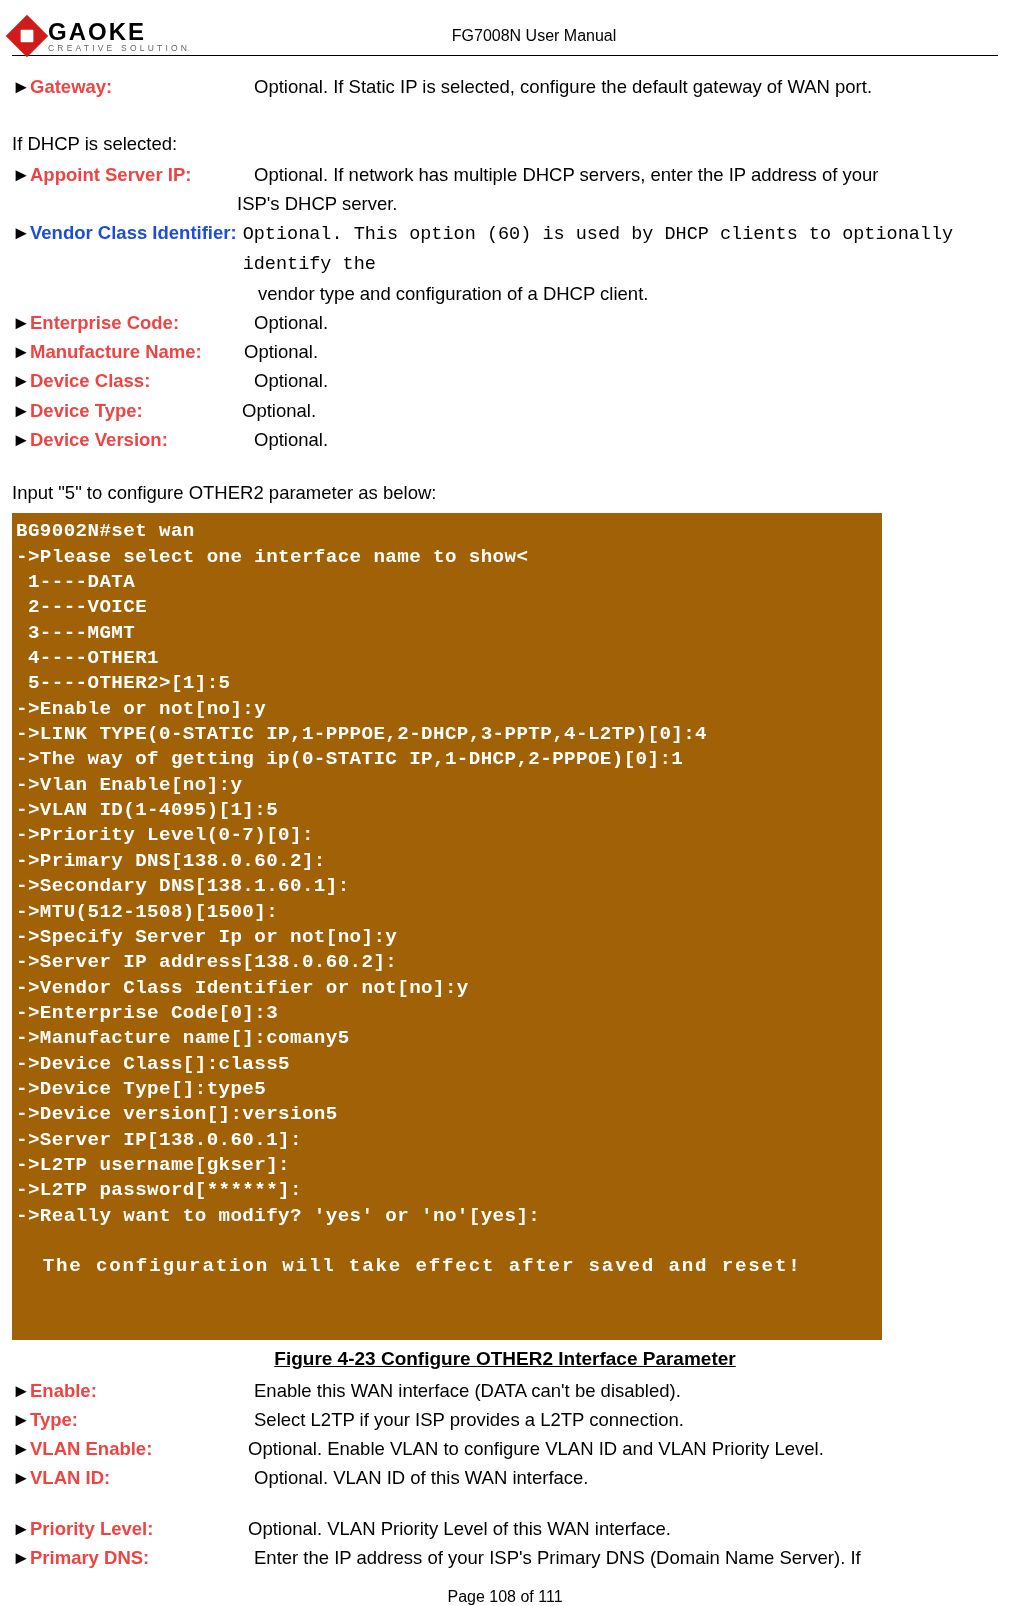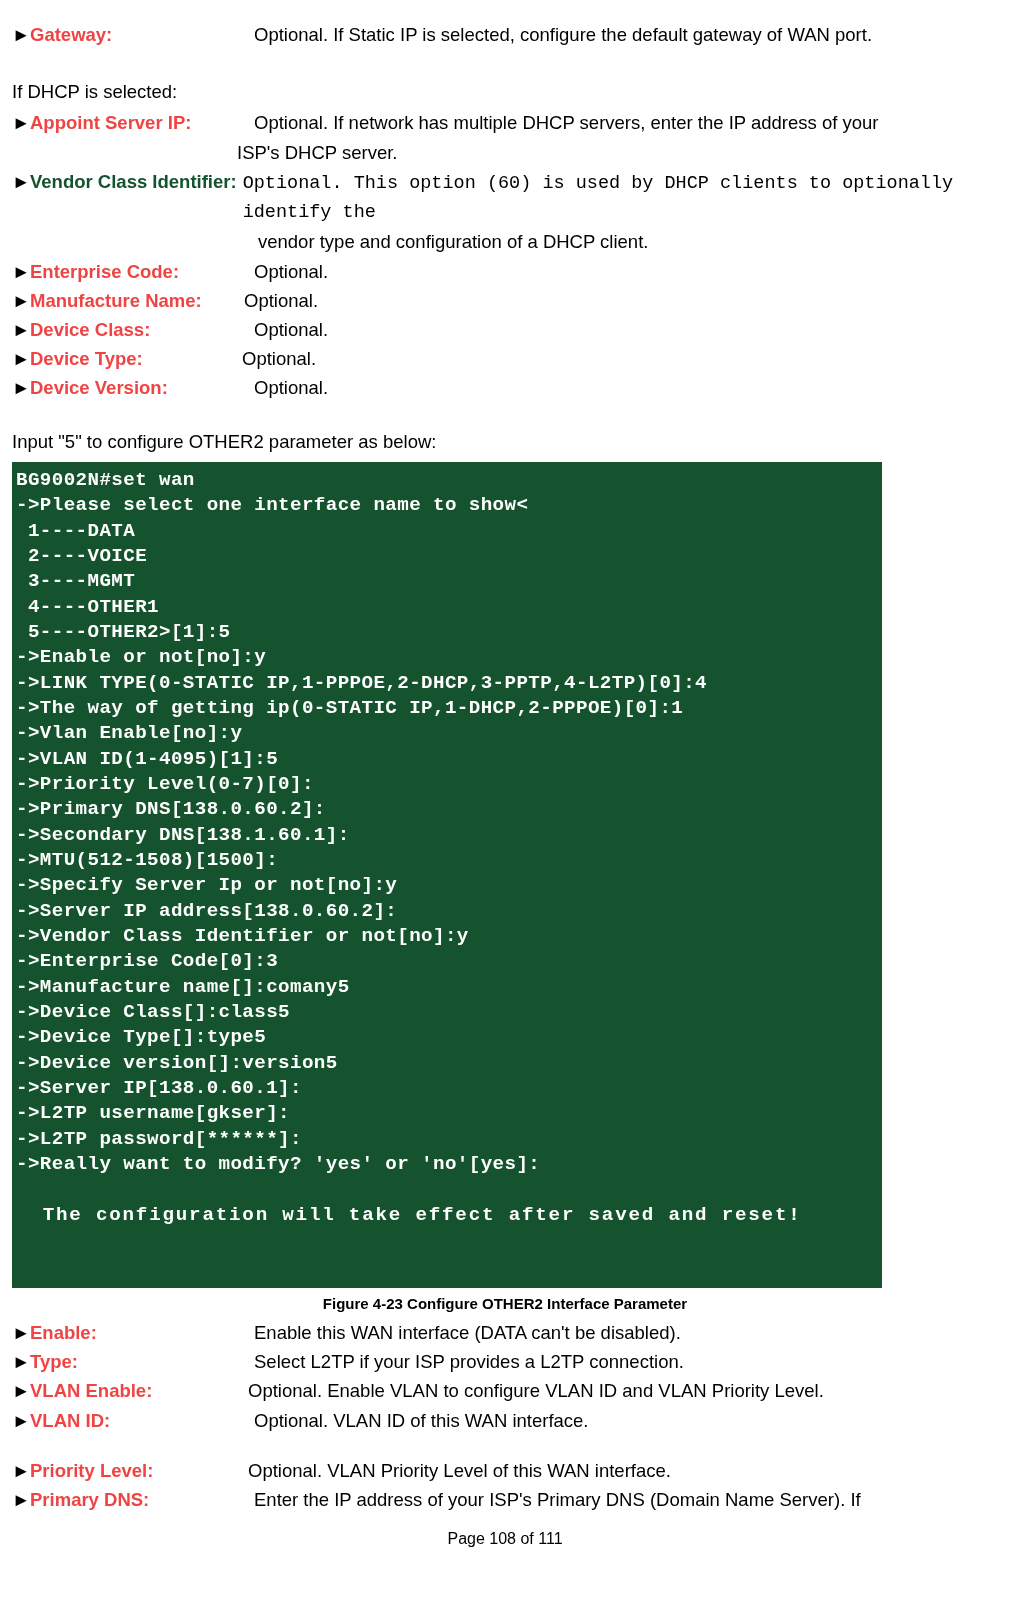--- a/index.html
+++ b/index.html
@@ -83,52 +83,63 @@
       flex: 1;
     }
     .indent {
       margin-left: 242px;
     }
     .plain {
       margin: 8px 0 2px 0;
     }
     .bold { font-weight: normal; }
     .terminal {
-      background: #14532d;
+      background: #a16207;
       color: #fff;
       font-family: "Courier New", monospace;
       font-weight: bold;
       font-size: 19.2px;
       line-height: 1.32;
       padding: 6px 4px 60px 4px;
       white-space: pre;
       margin: 6px 0 2px 0;
       width: 870px;
       letter-spacing: 0.4px;
     }
     .terminal .msg {
       letter-spacing: 1.8px;
     }
     .figure-caption {
       text-align: center;
       font-weight: bold;
-      font-size: 15px;
+      font-size: 19px;
       margin: 4px 0 2px 0;
+      text-decoration: underline;
     }
     .footer {
       text-align: center;
       font-size: 16px;
       margin-top: 12px;
     }
     .spacer { height: 20px; }
   </style>
 </head>
 <body>
 
 <div class="page">
+  <div class="header">
+    <div class="logo">
+      <div class="logo-badge"></div>
+      <div class="logo-text">
+        <span class="brand">GAOKE</span>
+        <span class="tagline">CREATIVE SOLUTION</span>
+      </div>
+    </div>
+    <div class="doc-title">FG7008N User Manual</div>
+  </div>
 
   <div class="content">
     <div class="row">
       <span class="arrow">►</span>
       <span class="label-col">Gateway:</span>
       <span class="desc">Optional. If Static IP is selected, configure the default gateway of WAN port.</span>
     </div>
 
     <div class="spacer"></div>
 
@@ -138,21 +149,21 @@
 
     <div class="row">
       <span class="arrow">►</span>
       <span class="label-col">Appoint Server IP:</span>
       <span class="desc">Optional. If network has multiple DHCP servers, enter the IP address of your</span>
     </div>
     <div class="indent" style="margin-left:225px;">ISP's DHCP server.</div>
 
     <div class="row">
       <span class="arrow">►</span>
-      <span style="color:#14532d;font-weight:bold;">Vendor Class Identifier:</span>
+      <span style="color:#1d4ed8;font-weight:bold;">Vendor Class Identifier:</span>
       <span class="desc" style="margin-left:6px;font-family:Liberation Mono, monospace;">Optional. This option (60) is used by DHCP clients to optionally identify the</span>
     </div>
     <div style="margin-left:246px;">vendor type and configuration of a DHCP client.</div>
 
     <div class="row">
       <span class="arrow">►</span>
       <span class="label-col">Enterprise Code:</span>
       <span class="desc">Optional.</span>
     </div>
     <div class="row">

